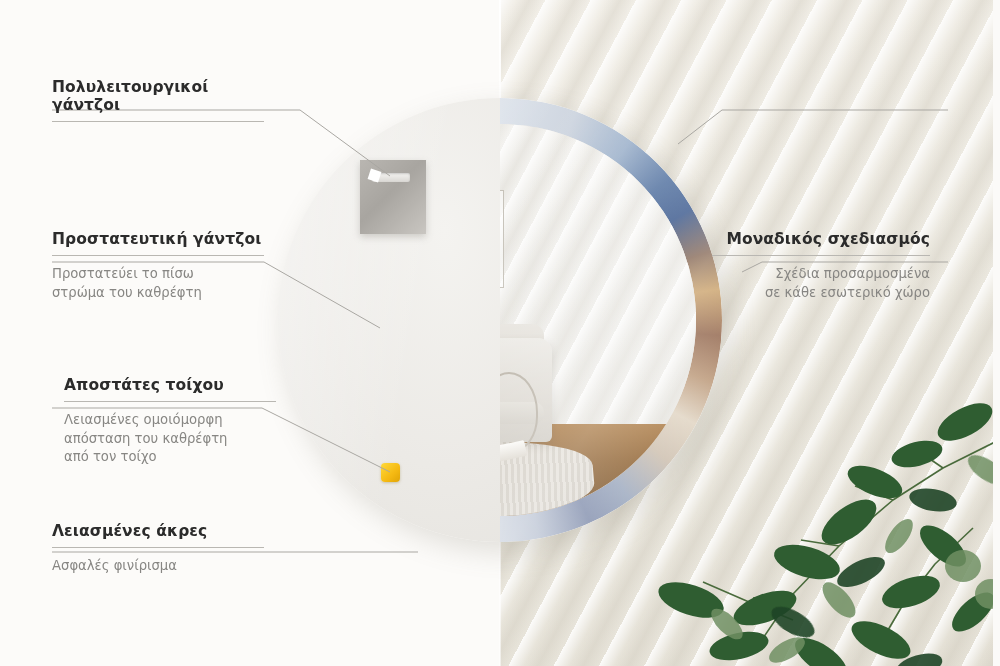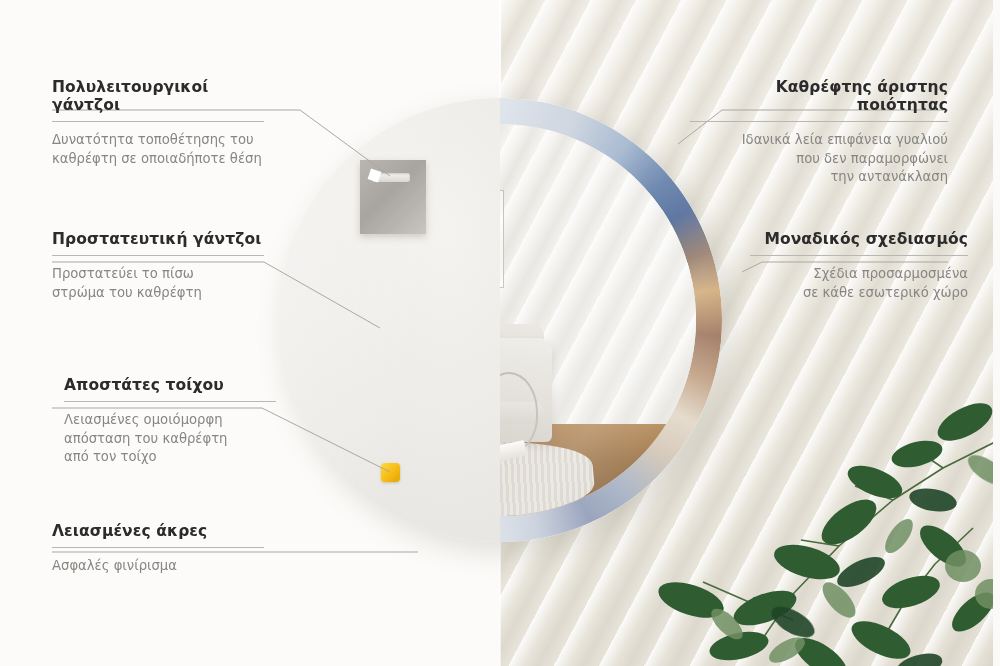--- a/index.html
+++ b/index.html
@@ -214,24 +214,20 @@
     <path d="M52 262 H264 L380 328"></path>
     <path d="M52 408 H262 L390 472"></path>
     <path d="M52 552 H418"></path>
     <path d="M948 110 H722 L678 144"></path>
     <path d="M948 262 H762 L742 272"></path>
   </svg>
 
   <div class="callout left-co" style="left:52px;top:78px;width:212px;">
     <h3>Πολυλειτουργικοί γάντζοι</h3>
     <div class="rule"></div>
-    <p>
-      <span>Δυνατότητα τοποθέτησης του</span><br>
-      <span>καθρέφτη σε οποιαδήποτε θέση</span>
-    </p>
   </div>
 
   <div class="callout left-co" style="left:52px;top:230px;width:212px;">
     <h3>Προστατευτική γάντζοι</h3>
     <div class="rule"></div>
     <p>
       <span>Προστατεύει το πίσω</span><br>
       <span>στρώμα του καθρέφτη</span>
     </p>
   </div>
@@ -247,31 +243,22 @@
   </div>
 
   <div class="callout left-co" style="left:52px;top:522px;width:212px;">
     <h3>Λειασμένες άκρες</h3>
     <div class="rule"></div>
     <p>
       <span>Ασφαλές φινίρισμα</span>
     </p>
   </div>
 
-  <div class="callout right-co" style="left:690px;top:78px;width:258px;">
-    <h3>Καθρέφτης άριστης ποιότητας</h3>
-    <div class="rule"></div>
-    <p>
-      <span>Ιδανικά λεία επιφάνεια γυαλιού</span><br>
-      <span>που δεν παραμορφώνει</span><br>
-      <span>την αντανάκλαση</span>
-    </p>
-  </div>
-
-  <div class="callout right-co" style="left:750px;top:230px;width:218px;">
+
+  <div class="callout right-co" style="left:712px;top:230px;width:218px;">
     <h3>Μοναδικός σχεδιασμός</h3>
     <div class="rule"></div>
     <p>
       <span>Σχέδια προσαρμοσμένα</span><br>
       <span>σε κάθε εσωτερικό χώρο</span>
     </p>
   </div>
 
 </div>
 

